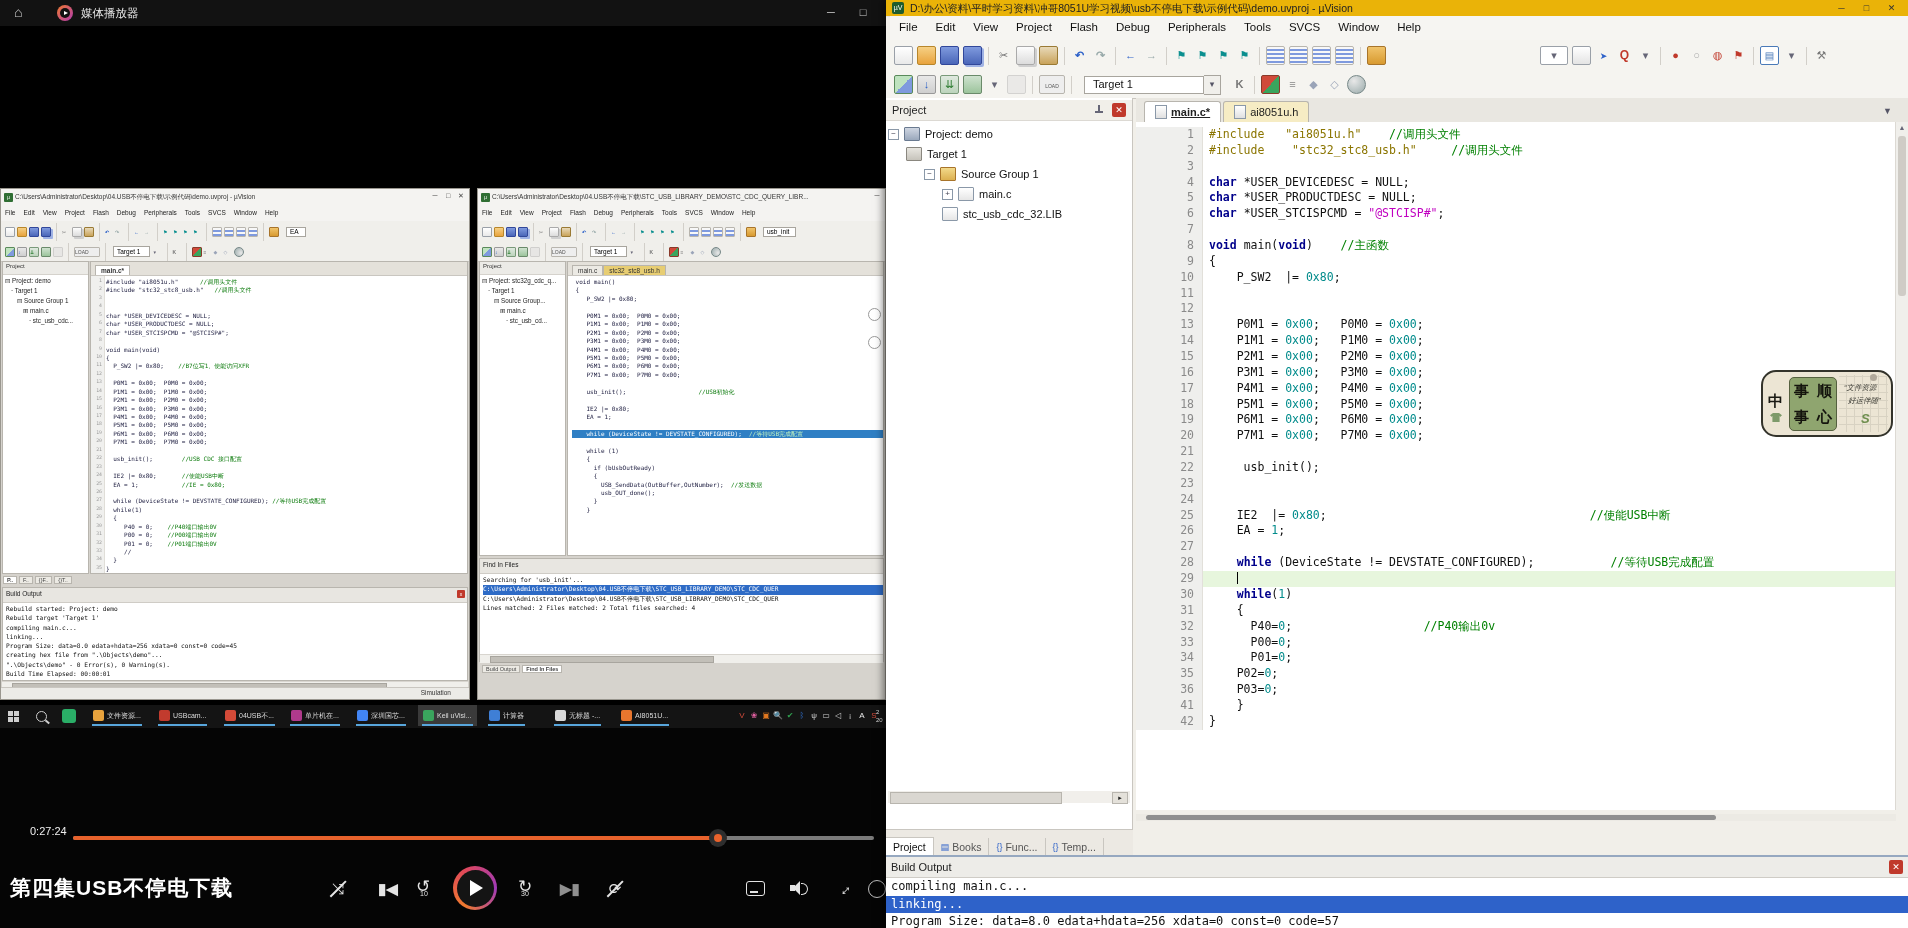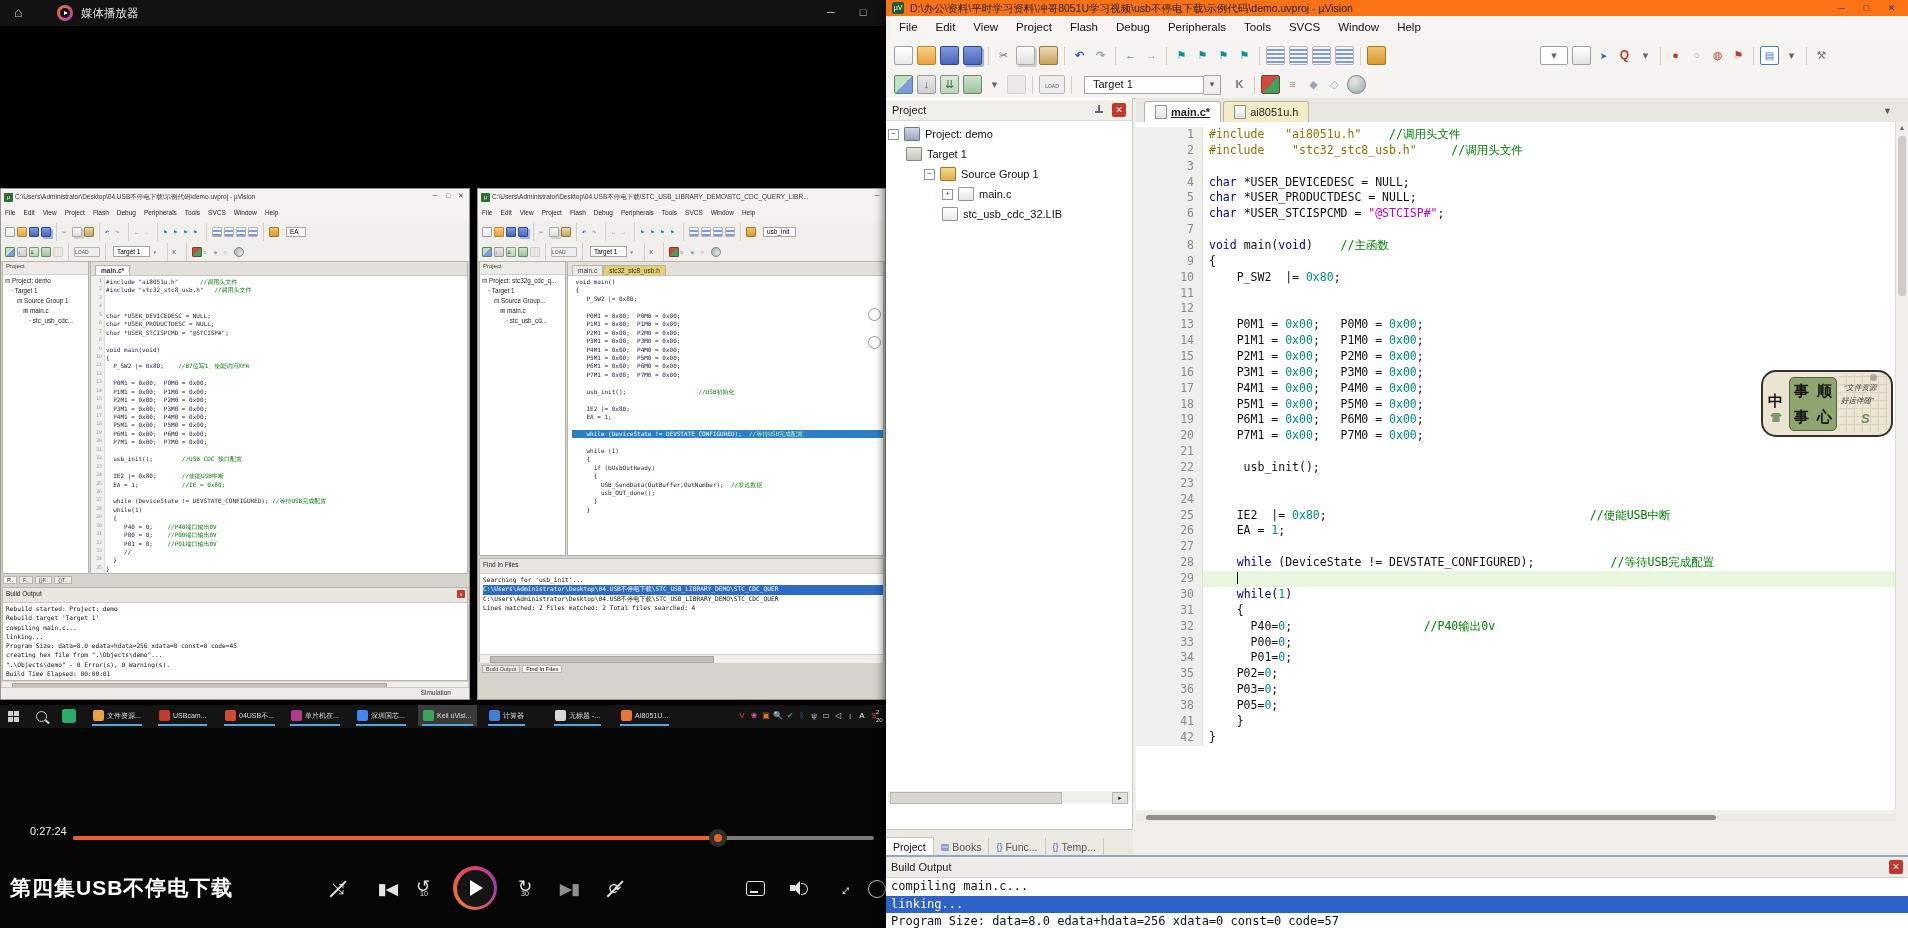--- a/index.html
+++ b/index.html
@@ -96,21 +96,21 @@
   #ic-vol{position:absolute;left:790px;top:880px;width:18px;height:16px;}
   #ic-vol .box{position:absolute;left:0;top:5px;width:5px;height:6px;background:#e4e4e4;}
   #ic-vol .cone{position:absolute;left:3px;top:1px;width:0;height:0;border-right:7px solid #e4e4e4;border-top:7px solid transparent;border-bottom:7px solid transparent;}
   #ic-vol .w1{position:absolute;left:11px;top:3px;width:6px;height:10px;border:1.6px solid #e4e4e4;border-left:none;border-radius:0 8px 8px 0;}
   #ic-cc{position:absolute;left:746px;top:881px;width:17px;height:13px;border:1.6px solid #e4e4e4;border-radius:3px;}
   #ic-cc::after{content:"";position:absolute;left:3px;bottom:2px;width:8px;height:1.6px;background:#e4e4e4;}
   #ic-fs{position:absolute;left:835px;top:880px;width:18px;height:18px;font-size:15px;line-height:18px;text-align:center;color:#e4e4e4;transform:rotate(-45deg);}
   #ic-more{position:absolute;left:868px;top:880px;width:16px;height:16px;border:1.6px solid #bdbdbd;border-radius:50%;}
   
   #keil{position:absolute;left:886px;top:0;width:1022px;height:928px;background:#f1efe9;box-shadow:-3px 0 8px rgba(0,0,0,.5);}
-  #k-title{position:absolute;left:0;top:0;right:0;height:16px;background:#f97316;border-bottom:1px solid #e4e2dc;}
+  #k-title{position:absolute;left:0;top:0;right:0;height:16px;background:#eab308;border-bottom:1px solid #e4e2dc;}
   #k-ticon{position:absolute;left:6px;top:2px;width:12px;height:12px;background:#1e5c2e;border-radius:2px;color:#fff;font-size:7px;text-align:center;line-height:12px;}
   #k-ttext{position:absolute;left:24px;top:2px;font-size:10.5px;color:#222;white-space:nowrap;}
   .k-winbtn{position:absolute;top:0px;width:25px;height:16px;font-size:9px;color:#333;text-align:center;line-height:16px;}
   #k-menu{position:absolute;left:4px;top:16px;right:0;height:24px;background:#f6f5f2;font-size:11.5px;color:#111;}
   #k-menu span{display:inline-block;padding:5px 9px 0 9px;}
   #k-tb1{position:absolute;left:0;top:40px;right:0;height:31px;background:#f5f4f0;border-bottom:1px solid #e0ded8;display:flex;align-items:center;padding-left:6px;}
   #k-tb2{position:absolute;left:0;top:71px;right:0;height:27px;background:#f5f4f0;border-bottom:1px solid #c9c6c0;display:flex;align-items:center;padding-left:6px;}
   .tbi{width:17px;height:17px;margin:0 2px;display:inline-block;border-radius:2px;position:relative;flex:0 0 auto;
        font-size:11px;line-height:17px;text-align:center;color:#555;}
   .tbsep{width:1px;height:18px;background:#d2cfc9;margin:0 4px;flex:0 0 auto;}
@@ -196,21 +196,21 @@
   .etab .fico{width:10px;height:12px;background:linear-gradient(#fff,#e0e0e0);border:1px solid #8a98a8;flex:0 0 auto;}
   #k-tab-dd{position:absolute;right:16px;top:8px;font-size:9px;color:#556;}
   #k-gutterbg{position:absolute;left:0;top:24px;width:64px;bottom:19px;background:#efefed;border-right:1px solid #e2e0da;}
   #k-codearea{position:absolute;left:0;top:24px;right:12px;bottom:19px;background:#fff;overflow:hidden;}
   #k-code{position:absolute;left:0;top:5px;right:0;}
   .kline{display:flex;height:15.87px;font:11.5px "DejaVu Sans Mono",monospace;}
   .knum{flex:0 0 58px;text-align:right;padding-right:8px;color:#8a8a8a;background:#efefed;border-right:1px solid #e2e0da;}
   .ktext{flex:1;white-space:pre;color:#111;padding-left:6px;}
   .kline.hl .ktext{background:#e7f6dd;}
   .caret{display:inline-block;width:1.5px;height:12px;background:#000;vertical-align:-2px;}
-  .c-k{color:#00008b;font-weight:normal;}
+  .c-k{color:#00008b;font-weight:bold;}
   .c-n{color:#008b8b;}
   .c-s,.c-pp{color:#8b7500;}
   .c-m{color:#c000c0;}
   .c-c{color:#008000;}
   .c-p{color:#111;}
   #k-hsb{position:absolute;left:0;right:12px;bottom:8px;height:7px;background:#eceae4;}
   #k-hsb .thumb{position:absolute;left:10px;top:1px;width:570px;height:5px;background:#8f8f8f;border-radius:3px;}
   #k-vsb{position:absolute;right:0;top:24px;width:12px;bottom:19px;background:#f0efeb;border-left:1px solid #dcd9d3;}
   #k-vsb .arr{position:absolute;left:1px;top:2px;width:10px;font-size:7px;text-align:center;color:#667;}
   #k-vsb .thumb{position:absolute;left:2px;top:14px;width:8px;height:160px;background:#cfccc6;border-radius:3px;}
@@ -940,24 +940,20 @@
             </div>
             <div class="kline">
               <span class="knum">35</span>
               <span class="ktext"><span class="c-p">    P02=</span><span class="c-n">0</span><span class="c-p">;</span></span>
             </div>
             <div class="kline">
               <span class="knum">36</span>
               <span class="ktext"><span class="c-p">    P03=</span><span class="c-n">0</span><span class="c-p">;</span></span>
             </div>
             <div class="kline">
-              <span class="knum">38</span>
-              <span class="ktext"><span class="c-p">    P05=</span><span class="c-n">0</span><span class="c-p">;</span></span>
-            </div>
-            <div class="kline">
               <span class="knum">41</span>
               <span class="ktext"><span class="c-p">    }</span></span>
             </div>
             <div class="kline">
               <span class="knum">42</span>
               <span class="ktext"><span class="c-p">}</span></span>
             </div>
           </div>
       </div>
       <div id="k-hsb">
@@ -986,18 +982,18 @@
     <span id="stk-zhong">中</span>
     <span id="stk-shirt"></span>
     <div id="stk-square">
       <span>事</span>
         <span>顺</span>
       <span>事</span>
         <span>心</span>
     </div>
     <div id="stk-right">
       <span class="stk-line" style="left:5px;top:8px;">“文件资源</span>
-      <span class="stk-line" style="left:2px;top:21px;text-align:right;">好运伴随”</span>
+      <span class="stk-line" style="left:9px;top:21px;text-align:right;">好运伴随”</span>
       <span id="stk-s">S</span>
     </div>
     <span id="stk-dot"></span>
   </div>
 </div>
 
 </body></html>

